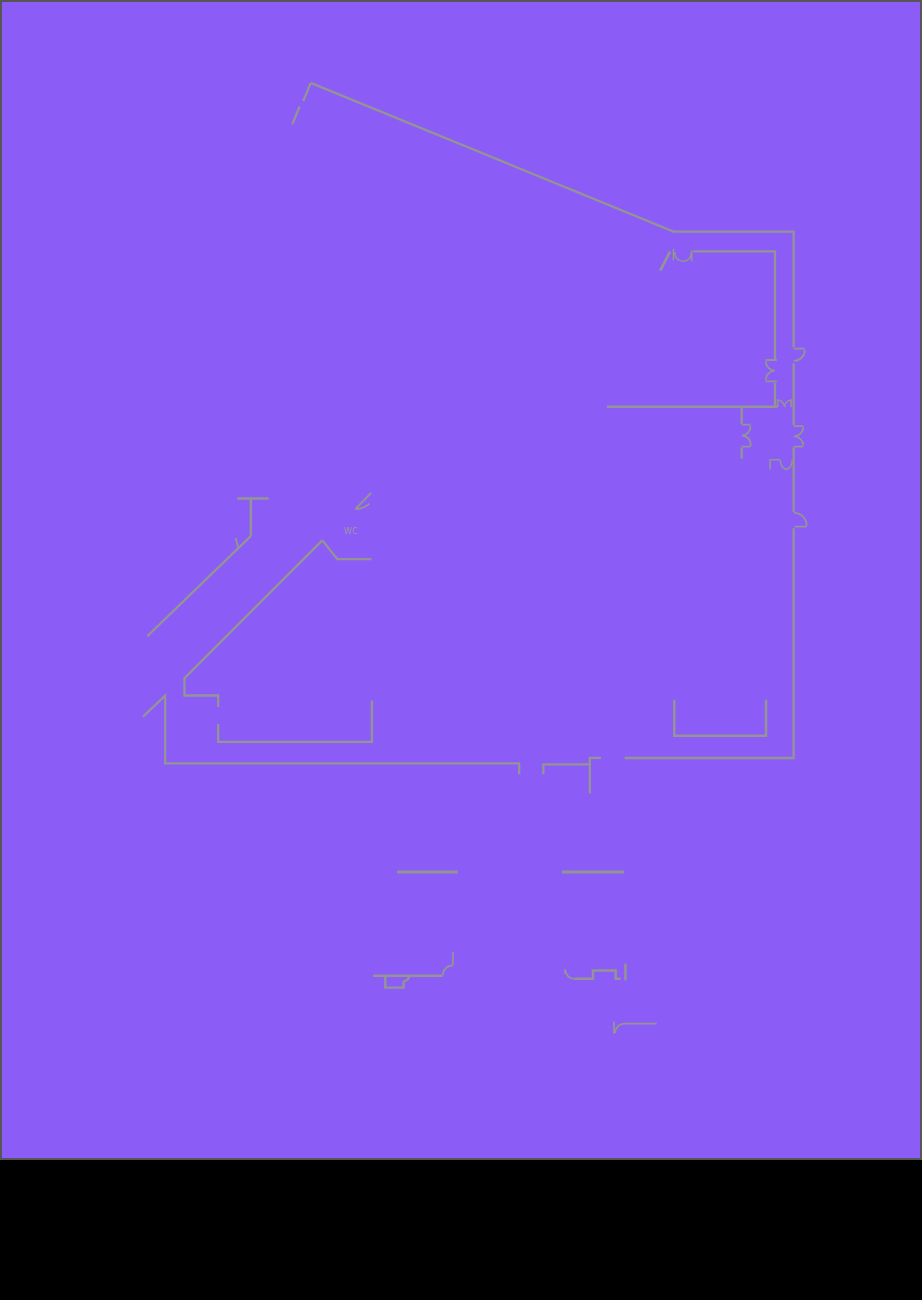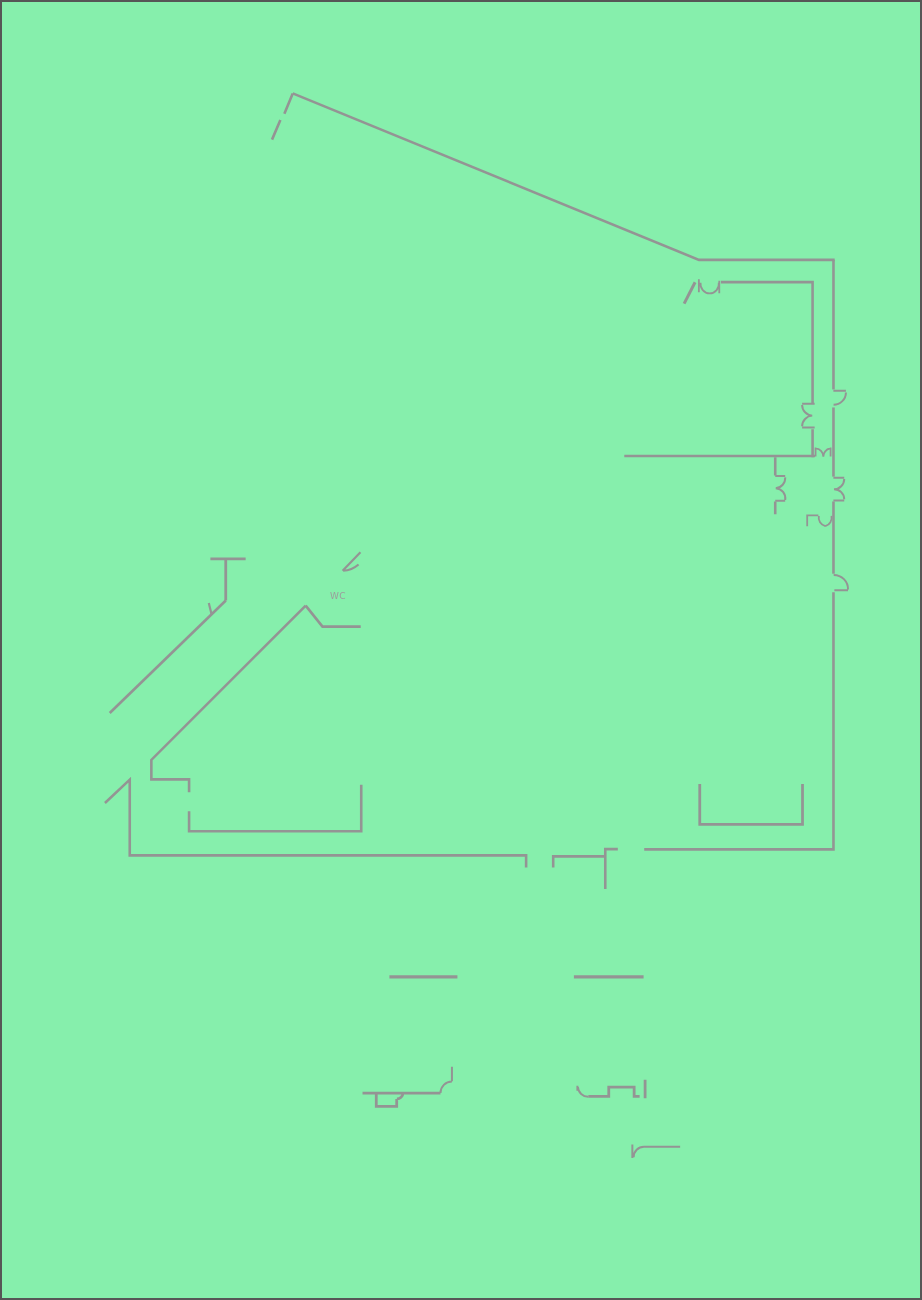--- a/index.html
+++ b/index.html
@@ -3,21 +3,21 @@
 <meta charset="utf-8">
 <style>
   html,body{margin:0;padding:0;background:#000;}
   .stage{position:relative;width:922px;height:1300px;background:#000;box-sizing:border-box;border:2px solid #565656;overflow:hidden;}
   .stage svg{position:absolute;left:0;top:0;width:100%;height:100%;display:block;}
   .plan-label{font-family:"DejaVu Sans",sans-serif;letter-spacing:0.5px;}
 </style>
 </head>
 <body>
 
-<div class="stage" style="background: #86efac; border-color: rgb(86, 86, 86); width: 922px; height: 1300px;">
+<div class="stage" style="background: #8b5cf6; border-color: rgb(86, 86, 86); width: 922px; height: 1160px;">
   <svg viewBox="0 0 922 1300" xmlns="http://www.w3.org/2000/svg">
     <g fill="none" stroke-linecap="butt" stroke-linejoin="miter">
         <path d="M292 91 L283.6 111.4 M279.6 117.6 L271.2 137.4" stroke="#949494" stroke-width="2.6"></path>
         <path d="M292 91 L700 258.2 L836.3 258.2" stroke="#949494" stroke-width="2.6"></path>
         <path d="M835.1 258.2 L835.1 388.3" stroke="#949494" stroke-width="2.6"></path>
         <path d="M835 389.7 H847.6 M847.6 391.3 A12.4 12.4 0 0 1 835.2 403.7" stroke="#949494" stroke-width="2"></path>
         <path d="M835.1 406.4 V475.9" stroke="#949494" stroke-width="2.6"></path>
         <path d="M835 476.9 H845.9 M845.9 478.2 A10.3 10.3 0 0 1 835.6 488.5 M845.9 498.7 A10.2 10.2 0 0 0 835.6 488.5 M845.9 499.9 H835" stroke="#949494" stroke-width="2"></path>
         <path d="M835.1 500.8 V573.4" stroke="#949494" stroke-width="2.6"></path>
         <path d="M835.3 574.6 A14.3 14.3 0 0 1 849.7 589.2 M849.7 589.9 H836" stroke="#949494" stroke-width="2"></path>

